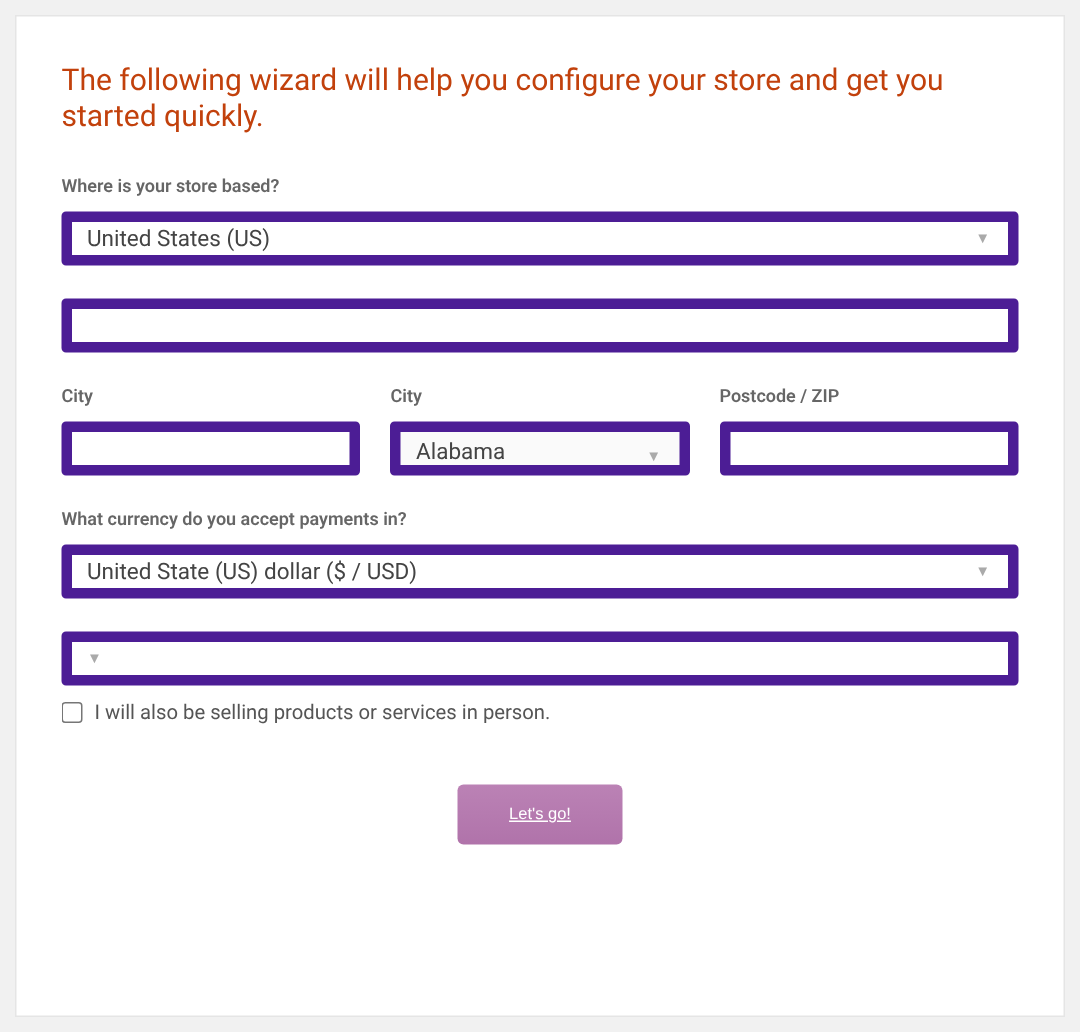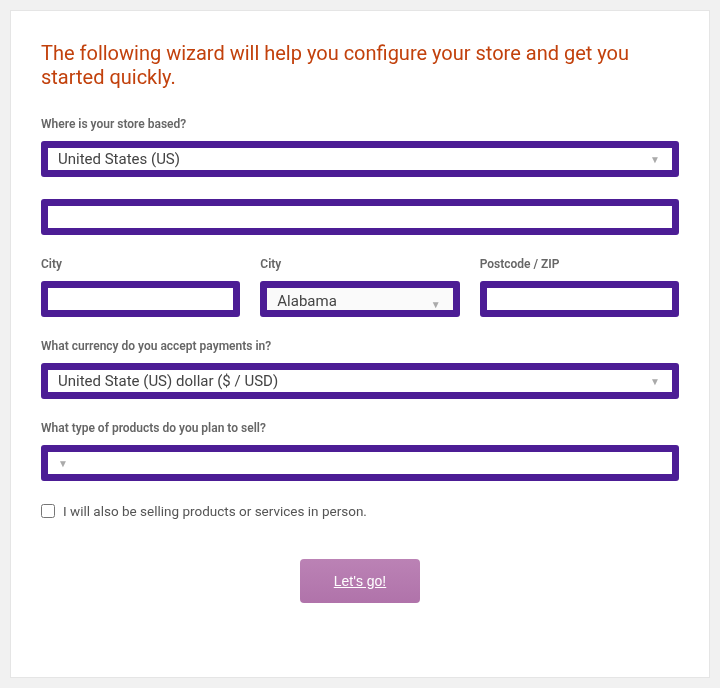--- a/index.html
+++ b/index.html
@@ -65,35 +65,35 @@
       display: flex;
       gap: 20px;
     }
     .row-3 .col { flex: 1; }
     .row-3 .col .field-label { margin-bottom: 10px; }
     .row-3 .col .select-box, .row-3 .col .input-box { width: 100%; align-items: flex-end; }
     .checkbox-row {
       display: flex;
       align-items: center;
       gap: 8px;
-      margin-top: 22px;
+      margin-top: 10px;
       color: #555;
       font-size: 13.5px;
     }
     .checkbox-row input { width: 14px; height: 14px; }
     .submit-wrap {
       text-align: center;
       margin-top: 40px;
     }
     .submit-btn {
       background: #b77cb0;
       background: linear-gradient(#bb82b5, #b073aa);
       border: none;
       color: #fff;
-      font-size: 14px;
+      font-size: 11px;
       padding: 14px 34px;
       border-radius: 4px;
       cursor: pointer;
       font-weight: 400;
       text-decoration: underline;
     }
     .autofill-icon {
       position: absolute;
       right: 10px;
       top: 50%;
@@ -164,21 +164,20 @@
 
   <div class="field-group">
     <label class="field-label">What currency do you accept payments in?</label>
     <div class="select-box">
       <span>United State (US) dollar ($ / USD)</span>
       <span class="caret">▼</span>
     </div>
   </div>
 
   <div class="field-group" style="margin-bottom:10px;">
-    <label class="field-label">What type of products do you plan to sell?</label>
     <div class="select-box">
       <span class="caret">▼</span>
     </div>
   </div>
 
   <div class="checkbox-row">
     <input type="checkbox" style="">
     <span>I will also be selling products or services in person.</span>
   </div>
 

